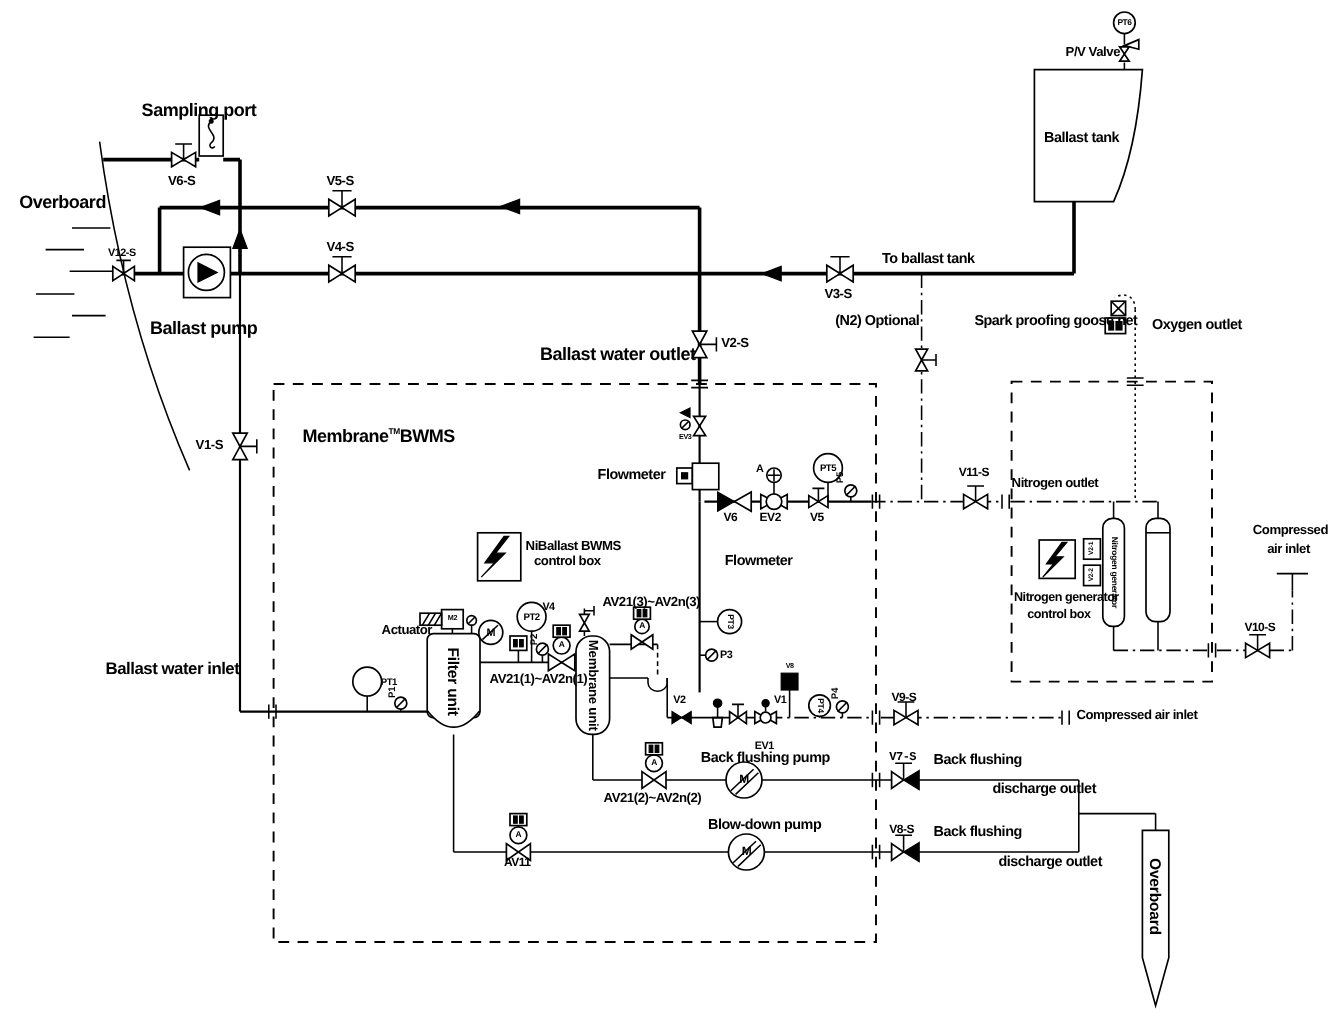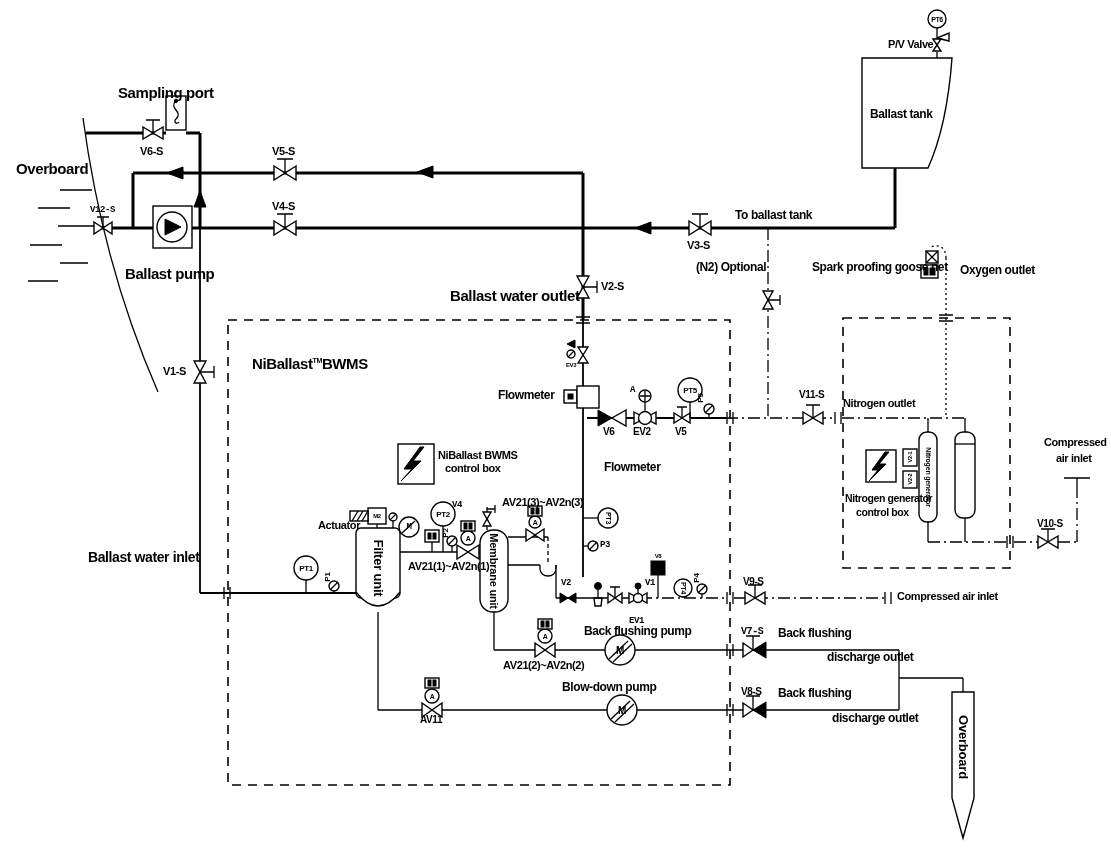--- a/index.html
+++ b/index.html
@@ -7,21 +7,21 @@
          font-family:"Liberation Sans",sans-serif;color:#000;}
   #linework{position:absolute;left:0;top:0;}
   .lb{position:absolute;white-space:nowrap;font-weight:700;letter-spacing:-0.4px;line-height:1.05;}
   .ctr{position:absolute;white-space:nowrap;font-weight:700;letter-spacing:-0.4px;
        transform:translate(-50%,-50%);}
   .rot90{position:absolute;white-space:nowrap;font-weight:700;letter-spacing:-0.2px;
        transform:translate(-50%,-50%) rotate(90deg);}
   .rotm90{position:absolute;white-space:nowrap;font-weight:700;letter-spacing:-0.2px;
        transform:translate(-50%,-50%) rotate(-90deg);}
   .s15{font-size:15px;} .s14{font-size:14px;} .s13{font-size:13px;} .s12{font-size:12px;}
-  .s11{font-size:11px;} .s10{font-size:10px;} .s9{font-size:9px;font-family:Liberation Mono, monospace;} .s8{font-size:8px;}
+  .s11{font-size:11px;} .s10{font-size:10px;} .s9{font-size:9px;} .s8{font-size:8px;}
   .s7{font-size:7px;} .s6{font-size:6px;} .s55{font-size:5.5px;}
   svg{display:block;}
   .p1{stroke:#000;stroke-width:3;fill:none;}
   .p2{stroke:#000;stroke-width:1.8;fill:none;}
   .p3{stroke:#000;stroke-width:1.3;fill:none;}
   .dd{stroke:#000;stroke-width:1.3;fill:none;stroke-dasharray:12 4 2 4;}
   .dot{stroke:#000;stroke-width:1.3;fill:none;stroke-dasharray:2 3;}
   .dsh{stroke:#000;stroke-width:1.6;fill:none;stroke-dasharray:9 7;}
   .dsh2{stroke:#000;stroke-width:1.3;fill:none;stroke-dasharray:4 3;}
   .sym{fill:#fff;stroke:#000;stroke-width:1.4;}
@@ -406,21 +406,21 @@
 <div class="lb s11" style="left:888px;top:39px;">P/V Valve</div>
 <div class="ctr s7" style="left:937px;top:19px;">PT6</div>
 <div class="lb s12" style="left:870px;top:108px;">Ballast tank</div>
 <div class="lb s12" style="left:696px;top:261px;">(N2) Optional</div>
 <div class="lb s12" style="left:812px;top:261px;">Spark proofing goose net</div>
 <div class="lb s12" style="left:960px;top:264px;">Oxygen outlet</div>
 <div class="lb s15" style="left:450px;top:288px;">Ballast water outlet</div>
 <div class="lb s11" style="left:601px;top:281px;">V2-S</div>
 <div class="lb s11" style="left:163px;top:366px;">V1-S</div>
 
-<div class="lb s15" style="left:252px;top:356px;"><span>NiBallast</span><span style="font-size:7px;vertical-align:super;">TM</span><span>BWMS</span></div>
+<div class="lb s15" style="left:252px;top:356px;"><span>Membrane</span><span style="font-size:7px;vertical-align:super;">TM</span><span>BWMS</span></div>
 
 <div class="lb s12" style="left:498px;top:389px;">Flowmeter</div>
 <div class="lb s12" style="left:604px;top:461px;">Flowmeter</div>
 <div class="ctr s6" style="left:571px;top:365px;">EV3</div>
 <div class="lb s10" style="left:603px;top:427px;">V6</div>
 <div class="lb s10" style="left:633px;top:427px;">EV2</div>
 <div class="lb s10" style="left:675px;top:427px;">V5</div>
 <div class="ctr s8" style="left:690px;top:390px;">PT5</div>
 <div class="rotm90 s8" style="left:700px;top:398px;">P5</div>
 <div class="lb s10" style="left:799px;top:390px;">V11-S</div>
@@ -428,42 +428,42 @@
 <div class="lb s11" style="left:438px;top:450px;">NiBallast BWMS</div>
 <div class="lb s11" style="left:445px;top:463px;">control box</div>
 <div class="lb s11" style="left:502px;top:497px;">AV21(3)~AV2n(3)</div>
 <div class="rot90 s7" style="left:608px;top:518px;">PT3</div>
 <div class="lb s9" style="left:600px;top:541px;">P3</div>
 <div class="lb s11" style="left:318px;top:520px;">Actuator</div>
 <div class="ctr s6" style="left:377px;top:516px;">M2</div>
 <div class="ctr s9" style="left:409px;top:527px;">M</div>
 <div class="ctr s8" style="left:443px;top:514px;">PT2</div>
 <div class="lb s9" style="left:452px;top:501px;">V4</div>
-<div class="ctr s8" style="left:306px;top:568px;">PT1</div>
+<div class="ctr s8" style="left:324px;top:568px;">PT1</div>
 <div class="rotm90 s8" style="left:327px;top:577px;">P1</div>
 <div class="rotm90 s8" style="left:445px;top:533px;">P2</div>
 <div class="lb s11" style="left:408px;top:561px;">AV21(1)~AV2n(1)</div>
 <div class="rot90 s13" style="left:378px;top:568px;">Filter unit</div>
 <div class="rot90 s11" style="left:494px;top:571px;">Membrane unit</div>
 <div class="lb s14" style="left:88px;top:550px;">Ballast water inlet</div>
 <div class="lb s9" style="left:561px;top:579px;">V2</div>
 <div class="lb s9" style="left:609px;top:579px;margin-left:36px;">V1</div>
 <div class="lb s9" style="left:629px;top:579px;margin-top:38px;">EV1</div>
 <div class="ctr s6" style="left:658px;top:556px;">V8</div>
 <div class="rot90 s7" style="left:683px;top:588px;">PT4</div>
 <div class="rotm90 s8" style="left:696px;top:578px;">P4</div>
 <div class="lb s10" style="left:743px;top:577px;">V9-S</div>
 <div class="lb s11" style="left:897px;top:591px;">Compressed air inlet</div>
 <div class="lb s10" style="left:741px;top:627px;font-family:Liberation Mono, monospace;">V7-S</div>
 <div class="lb s12" style="left:778px;top:627px;">Back flushing</div>
 <div class="lb s12" style="left:827px;top:651px;">discharge outlet</div>
 <div class="lb s12" style="left:584px;top:625px;">Back flushing pump</div>
 <div class="ctr s10" style="left:620px;top:650px;">M</div>
 <div class="lb s11" style="left:503px;top:660px;">AV21(2)~AV2n(2)</div>
-<div class="lb s12" style="left:562px;top:681px;">Blow-down pump</div>
+<div class="lb s12" style="left:590px;top:681px;">Blow-down pump</div>
 <div class="ctr s10" style="left:622px;top:710px;">M</div>
 <div class="lb s10" style="left:420px;top:715px;">AV11</div>
 <div class="lb s10" style="left:741px;top:687px;">V8-S</div>
 <div class="lb s12" style="left:778px;top:687px;">Back flushing</div>
 <div class="lb s12" style="left:832px;top:712px;">discharge outlet</div>
 <div class="rot90 s13" style="left:963px;top:747px;">Overboard</div>
 <div class="rot90 s7" style="left:928px;top:477px;">Nitrogen generator</div>
 <div class="lb" style="left:845px;top:493px;font-size:10.5px;">Nitrogen generator</div>
 <div class="lb" style="left:856px;top:507px;font-size:10.5px;">control box</div>
 <div class="rotm90 s55" style="left:910px;top:457px;">V2-1</div>

